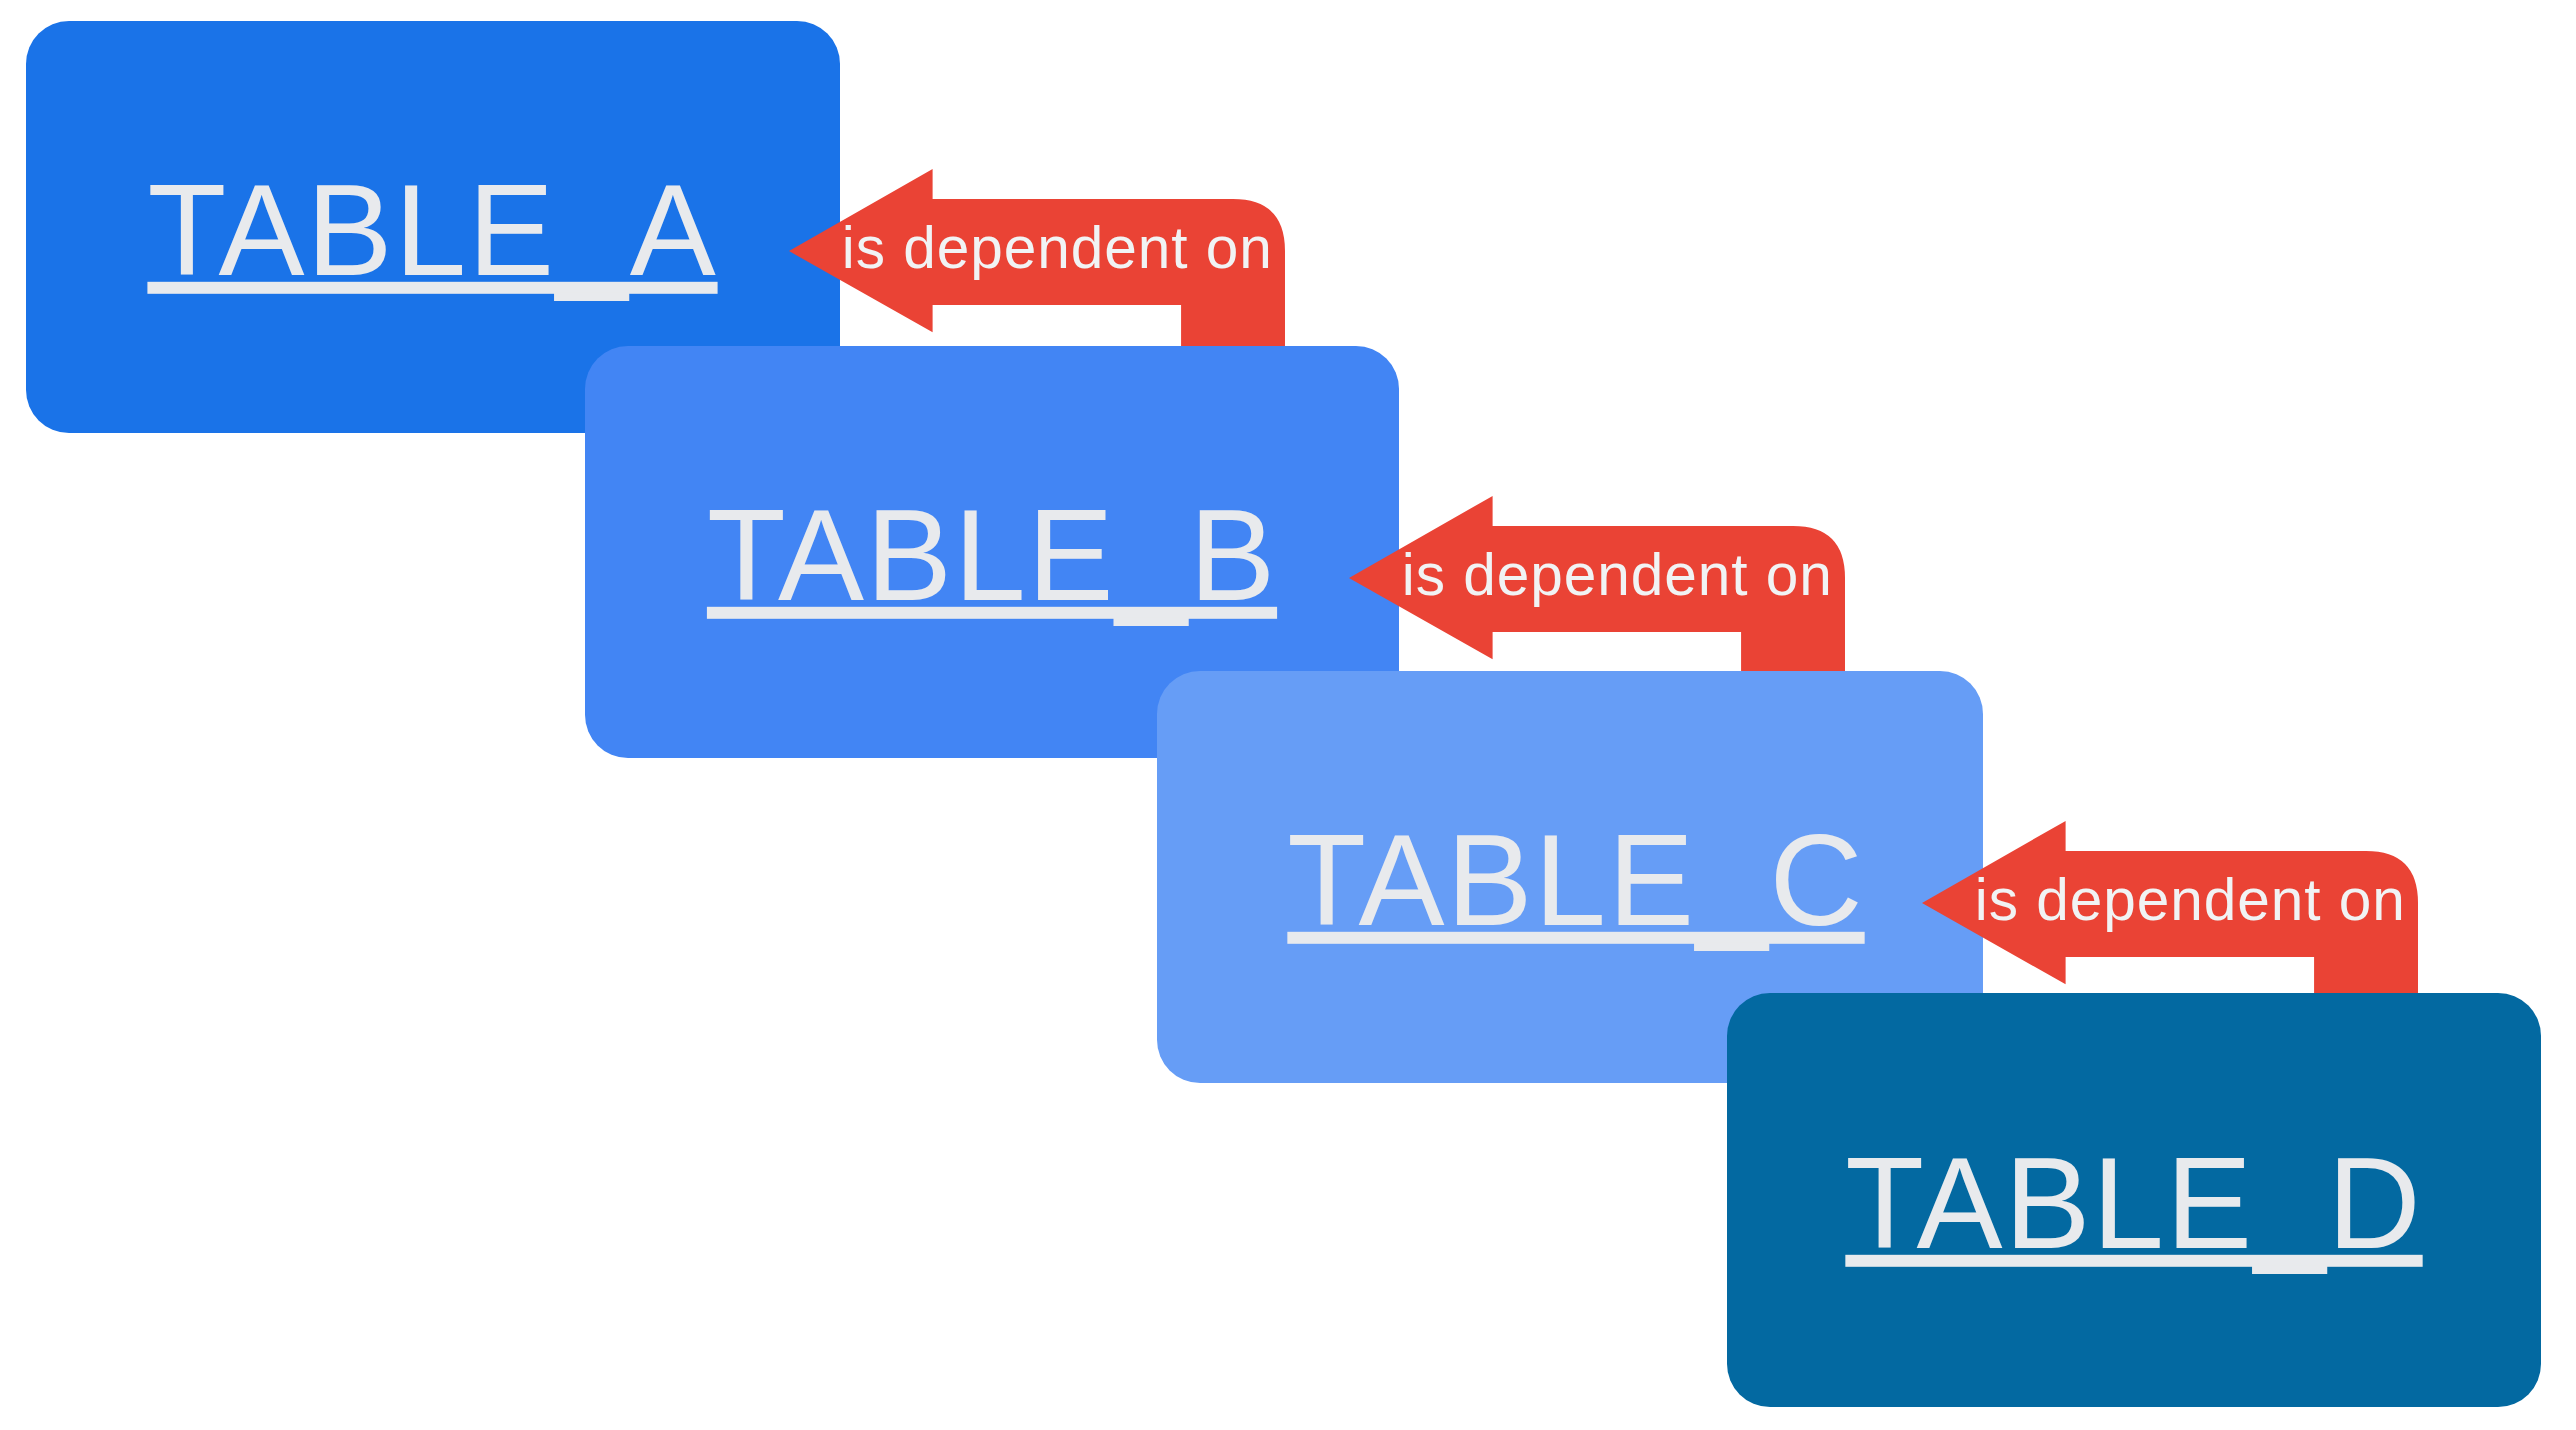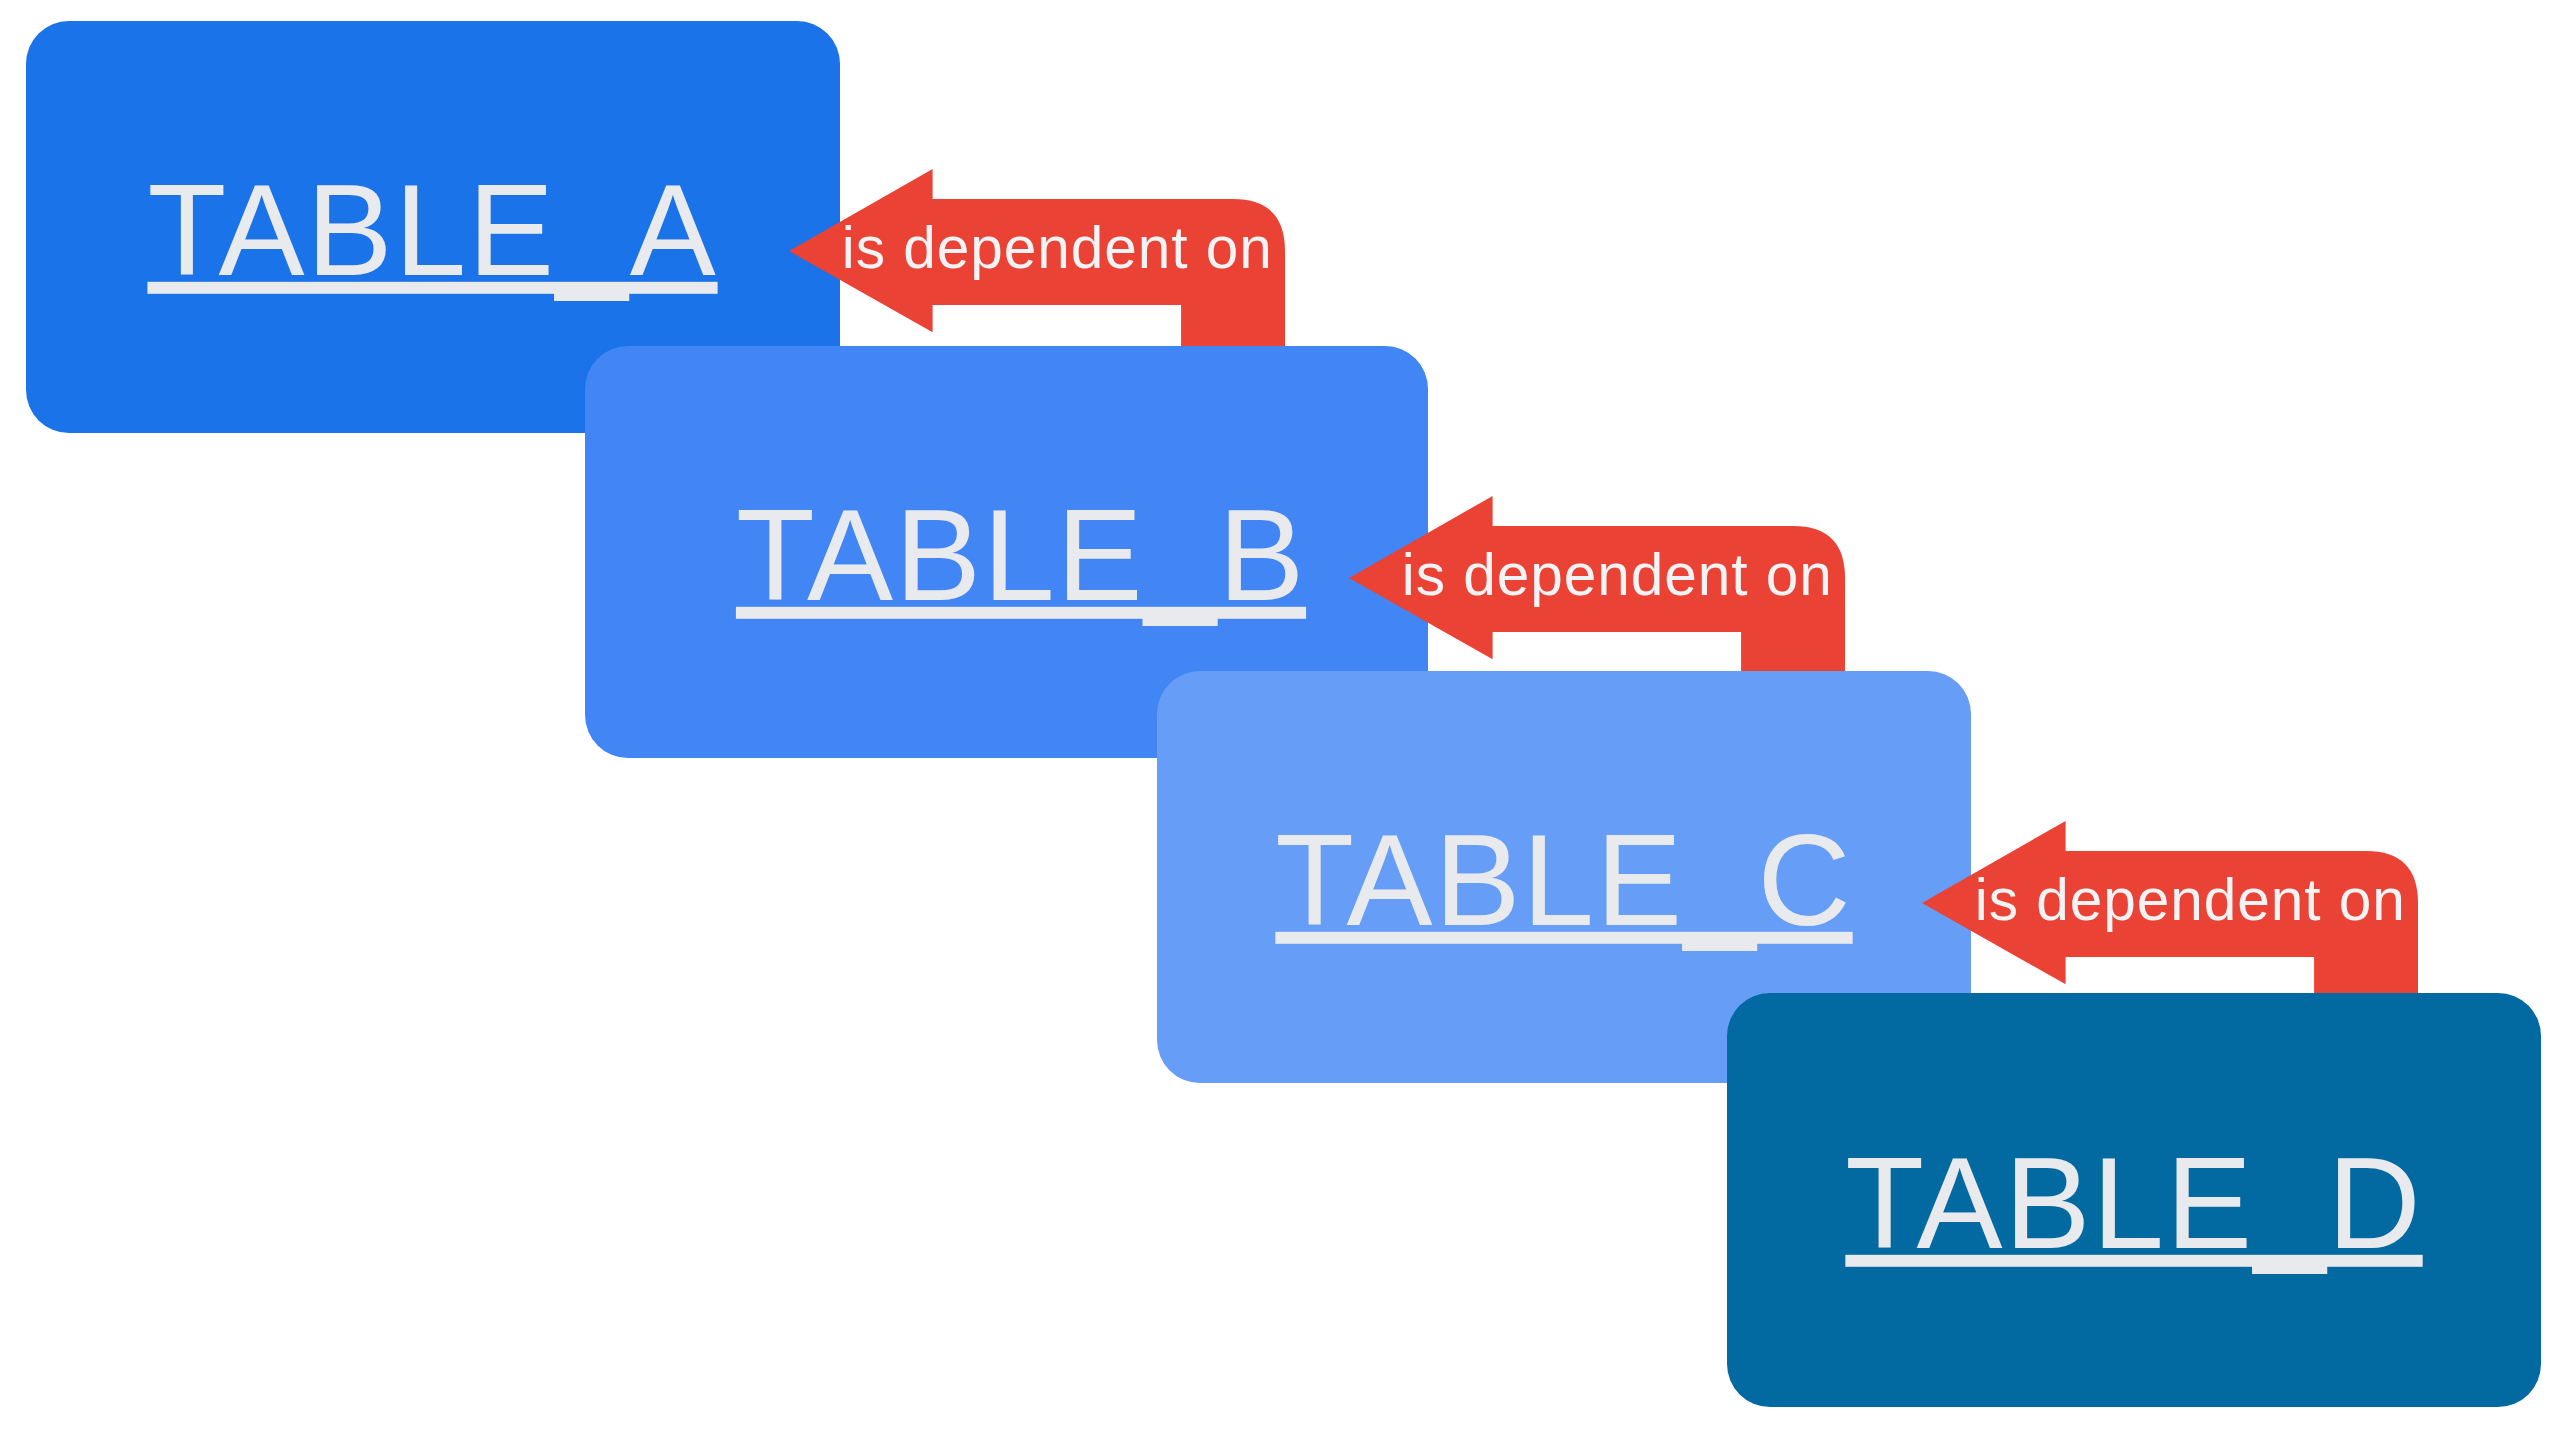--- a/index.html
+++ b/index.html
@@ -28,21 +28,21 @@
     font-size: 129px;
     font-weight: 300;
     letter-spacing: 1.9px;
     line-height: 1;
     white-space: nowrap;
     transform: translateY(2.8px);
     text-decoration: underline;
   }
   .card-a { left: 25.5px;   top: 21px;   }
   .card-b { left: 585px;  top: 346px;  }
-  .card-c { left: 1157px; top: 671px;  }
+  .card-c { left: 1157px; top: 671px; padding-left: 12px;  }
   .card-d { left: 1727px; top: 993px; height: 414px; }
 
   .arrow {
     position: absolute;
     width: 496px;
     height: 190px;
     overflow: visible;
   }
   .arrow-1 { left: 789px;  top: 166px; }
   .arrow-2 { left: 1349px; top: 493px; }
@@ -62,21 +62,21 @@
 
   <div class="card card-a" style="background: rgb(26, 115, 232);">
     <span class="card-label" style="color: rgb(232, 234, 237);">TABLE_A</span>
   </div>
 
   <svg class="arrow arrow-1" viewBox="0 0 525 201">
     <path d="M 0 90 L 152 3 L 152 35 L 470 35 Q 525 35 525 90 L 525 201 L 415 201 L 415 147 L 152 147 L 152 176 Z" fill="#EA4335"></path>
     <text x="284" y="108" text-anchor="middle" fill="#F1F3F4">is dependent on</text>
   </svg>
 
-  <div class="card card-b" style="background: rgb(66, 133, 244); padding-left: 29px;">
+  <div class="card card-b" style="background: rgb(66, 133, 244);">
     <span class="card-label" style="color: rgb(232, 234, 237);">TABLE_B</span>
   </div>
 
   <svg class="arrow arrow-2" viewBox="0 0 525 201">
     <path d="M 0 90 L 152 3 L 152 35 L 470 35 Q 525 35 525 90 L 525 201 L 415 201 L 415 147 L 152 147 L 152 176 Z" fill="#EA4335"></path>
     <text x="284" y="108" text-anchor="middle" fill="#F1F3F4">is dependent on</text>
   </svg>
 
   <div class="card card-c" style="background: rgb(102, 157, 246);">
     <span class="card-label" style="color: rgb(232, 234, 237);">TABLE_C</span>

